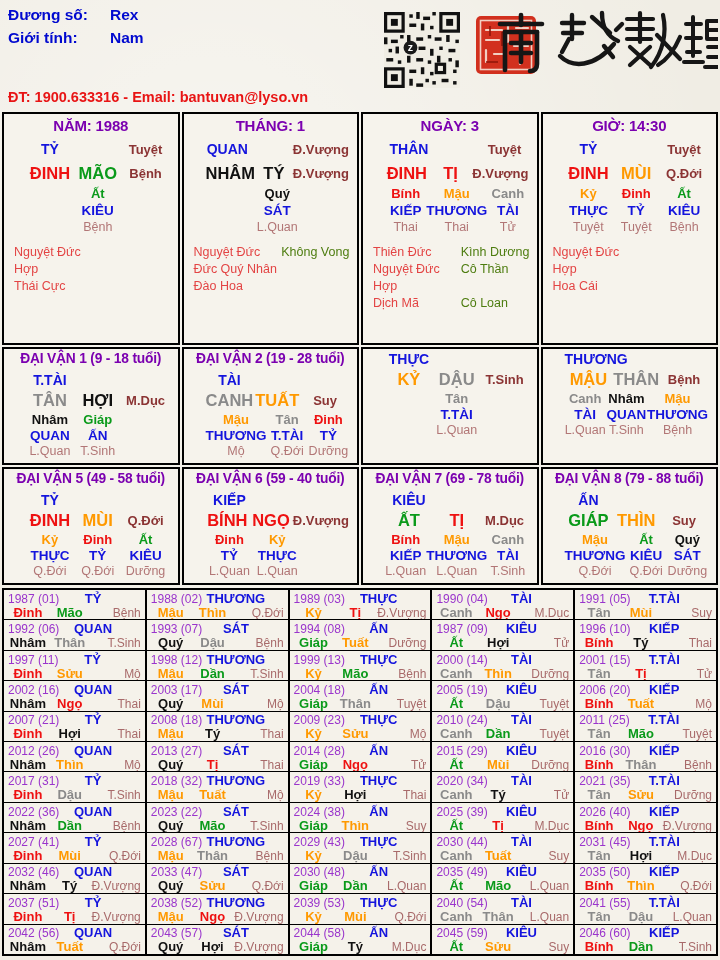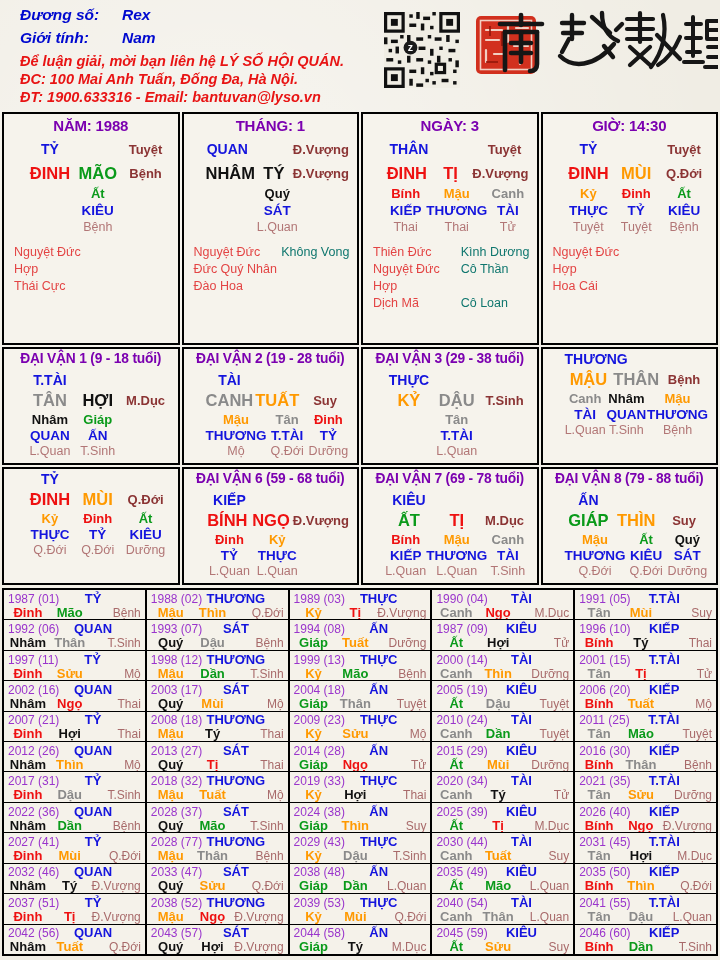--- a/index.html
+++ b/index.html
@@ -8,21 +8,21 @@
     background:#f0ede4;
     font-family:"Liberation Sans","DejaVu Sans",sans-serif;
     -webkit-font-smoothing:antialiased;
   }
   .page{position:absolute;inset:0;
     background:radial-gradient(circle at 30% 20%, rgba(255,255,255,.45), rgba(255,255,255,0) 55%),
                radial-gradient(circle at 75% 70%, rgba(255,255,255,.3), rgba(255,255,255,0) 50%),
                #f0ede4;}
   
   .hdr{position:absolute;left:0;top:0;width:720px;height:110px;}
-  .hline{position:absolute;left:20px;white-space:nowrap;font-weight:bold;font-style:italic;}
+  .hline{position:absolute;left:8px;white-space:nowrap;font-weight:bold;}
   .hblue{color:#0009cf;font-size:15.5px;}
   .hred{color:#e81414;font-size:14.5px;}
   .hlabel{display:inline-block;min-width:102px;}
   .qr{position:absolute;left:384px;top:12px;width:76px;height:76px;}
   .brand{position:absolute;left:456px;top:2px;width:262px;height:98px;}
   
   .pillars{position:absolute;left:2px;top:112px;width:716px;height:233px;
     display:grid;grid-template-columns:repeat(4,1fr);gap:2px;}
   .dvgrid{position:absolute;left:2px;top:347px;width:716px;height:238px;
     display:grid;grid-template-columns:repeat(4,1fr);grid-template-rows:1fr 1fr;gap:2px;}
@@ -41,21 +41,21 @@
   .hidden-grid{display:grid;grid-template-columns:1fr 1fr 1fr;padding:0 8px 0 22px;}
   .hid{text-align:center;white-space:nowrap;}
   .h-stem{font-size:13px;font-weight:bold;height:17px;}
   .h-god{font-size:13.5px;font-weight:bold;color:#1414dd;height:17px;}
   .h-status{font-size:12.5px;color:#b27676;height:17px;}
   .dv .h-stem,.dv .h-god{height:16px;}
   .dv .h-status{height:16px;}
   .stars{padding:7px 4px 0 10px;line-height:17px;font-size:12.5px;}
   .star-row{display:flex;}
   .star-red{width:55%;color:#e34444;}
-  .star-black{flex:1;color:#0f766e;}
+  .star-black{flex:1;color:#4d7c0f;}
   
   .ytable{position:absolute;left:2px;top:588px;width:716px;height:368px;
     display:grid;grid-template-columns:repeat(5,1fr);grid-template-rows:repeat(12,1fr);
     border:2px solid #000;background:#000;column-gap:2px;row-gap:1px;box-sizing:border-box;}
   .ycell{background:#f5f2ea;padding:1px 4px 0 4px;display:flex;flex-direction:column;justify-content:center;overflow:hidden;}
   .yline1{display:flex;align-items:baseline;height:14px;}
   .yyear{color:#9a35cc;font-size:12px;white-space:nowrap;}
   .ygod{flex:1;text-align:center;margin-left:-14px;color:#1414dd;font-weight:bold;font-size:13px;white-space:nowrap;}
   .yline2{display:flex;align-items:baseline;height:15px;}
   .ystem{width:30%;text-align:center;font-weight:bold;font-size:13px;}
@@ -63,22 +63,20 @@
   .ystatus{flex:1;text-align:right;font-size:12px;color:#a86a6a;white-space:nowrap;}
 </style>
 </head>
 <body>
 
 <div class="page">
 
   <div class="hdr">
     <div class="hline hblue" style="top:6px"><span class="hlabel">Đương số:</span><span>Rex</span></div>
     <div class="hline hblue" style="top:29px"><span class="hlabel">Giới tính:</span><span>Nam</span></div>
-    <div class="hline hred" style="top:53px">Để luận giải, mời bạn liên hệ LÝ SỐ HỘI QUÁN.</div>
-    <div class="hline hred" style="top:71px">ĐC: 100 Mai Anh Tuấn, Đống Đa, Hà Nội.</div>
     <div class="hline hred" style="top:89px">ĐT: 1900.633316 - Email: bantuvan@lyso.vn</div>
 
     <svg class="qr" viewBox="0 0 33 33">
       <rect x="0" y="0" width="33" height="33" fill="#f0ede4"></rect>
       <g fill="#111">
         <rect x="0" y="0" width="9" height="9"></rect>
           <rect x="24" y="0" width="9" height="9"></rect>
           <rect x="0" y="24" width="9" height="9"></rect>
       </g>
       <g fill="#f0ede4">
@@ -401,21 +399,20 @@
             <div class="h-status">Q.Đới</div>
           </div>
           <div class="hid" style="grid-column: 3;">
             <div class="h-stem" style="color:#ee1111">Đinh</div>
             <div class="h-god">TỶ</div>
             <div class="h-status">Dưỡng</div>
           </div>
         </div>
       </div>
       <div class="box dv">
-        <div class="box-title">ĐẠI VẬN 3 (29 - 38 tuổi)</div>
         <div class="trio line-a">
           <span class="god">THỰC</span>
           <span></span>
           <span class="st-dark"></span>
         </div>
         <div class="trio line-b">
           <span class="stem" style="color:#ff9900">KỶ</span>
           <span class="branch" style="color:#8a8a8a">DẬU</span>
           <span class="st-dark">T.Sinh</span>
         </div>
@@ -450,20 +447,21 @@
             <div class="h-status">T.Sinh</div>
           </div>
           <div class="hid" style="grid-column: 3;">
             <div class="h-stem" style="color:#ff9900">Mậu</div>
             <div class="h-god">THƯƠNG</div>
             <div class="h-status">Bệnh</div>
           </div>
         </div>
       </div>
       <div class="box dv">
+        <div class="box-title">ĐẠI VẬN 5 (49 - 58 tuổi)</div>
         <div class="trio line-a">
           <span class="god">TỶ</span>
           <span></span>
           <span class="st-dark"></span>
         </div>
         <div class="trio line-b">
           <span class="stem" style="color:#ee1111">ĐINH</span>
           <span class="branch" style="color:#ff9900">MÙI</span>
           <span class="st-dark">Q.Đới</span>
         </div>
@@ -479,21 +477,21 @@
             <div class="h-status">Q.Đới</div>
           </div>
           <div class="hid" style="grid-column: 3;">
             <div class="h-stem" style="color:#0a9a1a">Ất</div>
             <div class="h-god">KIÊU</div>
             <div class="h-status">Dưỡng</div>
           </div>
         </div>
       </div>
       <div class="box dv">
-        <div class="box-title">ĐẠI VẬN 6 (59 - 68 tuổi)</div>
+        <div class="box-title">ĐẠI VẬN 6 (59 - 40 tuổi)</div>
         <div class="trio line-a">
           <span class="god">KIẾP</span>
           <span></span>
           <span class="st-dark"></span>
         </div>
         <div class="trio line-b">
           <span class="stem" style="color:#ee1111">BÍNH</span>
           <span class="branch" style="color:#ee1111">NGỌ</span>
           <span class="st-dark">Đ.Vượng</span>
         </div>
@@ -963,21 +961,21 @@
           <span class="ygod">QUAN</span>
         </div>
         <div class="yline2">
           <span class="ystem" style="color:#111111">Nhâm</span>
           <span class="ybranch" style="color:#0a9a1a">Dần</span>
           <span class="ystatus">Bệnh</span>
         </div>
       </div>
       <div class="ycell">
         <div class="yline1">
-          <span class="yyear">2028 (37)</span>
+          <span class="yyear">2023 (22)</span>
           <span class="ygod">SÁT</span>
         </div>
         <div class="yline2">
           <span class="ystem" style="color:#111111">Quý</span>
           <span class="ybranch" style="color:#0a9a1a">Mão</span>
           <span class="ystatus">T.Sinh</span>
         </div>
       </div>
       <div class="ycell">
         <div class="yline1">
@@ -1018,21 +1016,21 @@
           <span class="ygod">TỶ</span>
         </div>
         <div class="yline2">
           <span class="ystem" style="color:#ee1111">Đinh</span>
           <span class="ybranch" style="color:#ff9900">Mùi</span>
           <span class="ystatus">Q.Đới</span>
         </div>
       </div>
       <div class="ycell">
         <div class="yline1">
-          <span class="yyear">2028 (77)</span>
+          <span class="yyear">2028 (67)</span>
           <span class="ygod">THƯƠNG</span>
         </div>
         <div class="yline2">
           <span class="ystem" style="color:#ff9900">Mậu</span>
           <span class="ybranch" style="color:#8a8a8a">Thân</span>
           <span class="ystatus">Bệnh</span>
         </div>
       </div>
       <div class="ycell">
         <div class="yline1">
@@ -1084,21 +1082,21 @@
           <span class="ygod">SÁT</span>
         </div>
         <div class="yline2">
           <span class="ystem" style="color:#111111">Quý</span>
           <span class="ybranch" style="color:#ff9900">Sửu</span>
           <span class="ystatus">Q.Đới</span>
         </div>
       </div>
       <div class="ycell">
         <div class="yline1">
-          <span class="yyear">2038 (48)</span>
+          <span class="yyear">2030 (48)</span>
           <span class="ygod">ẤN</span>
         </div>
         <div class="yline2">
           <span class="ystem" style="color:#0a9a1a">Giáp</span>
           <span class="ybranch" style="color:#0a9a1a">Dần</span>
           <span class="ystatus">L.Quan</span>
         </div>
       </div>
       <div class="ycell">
         <div class="yline1">

